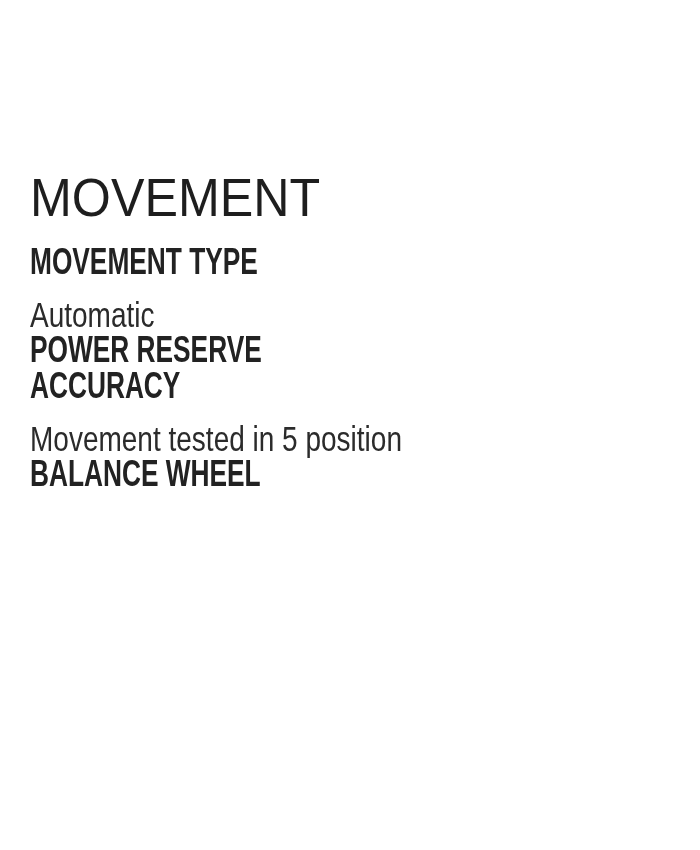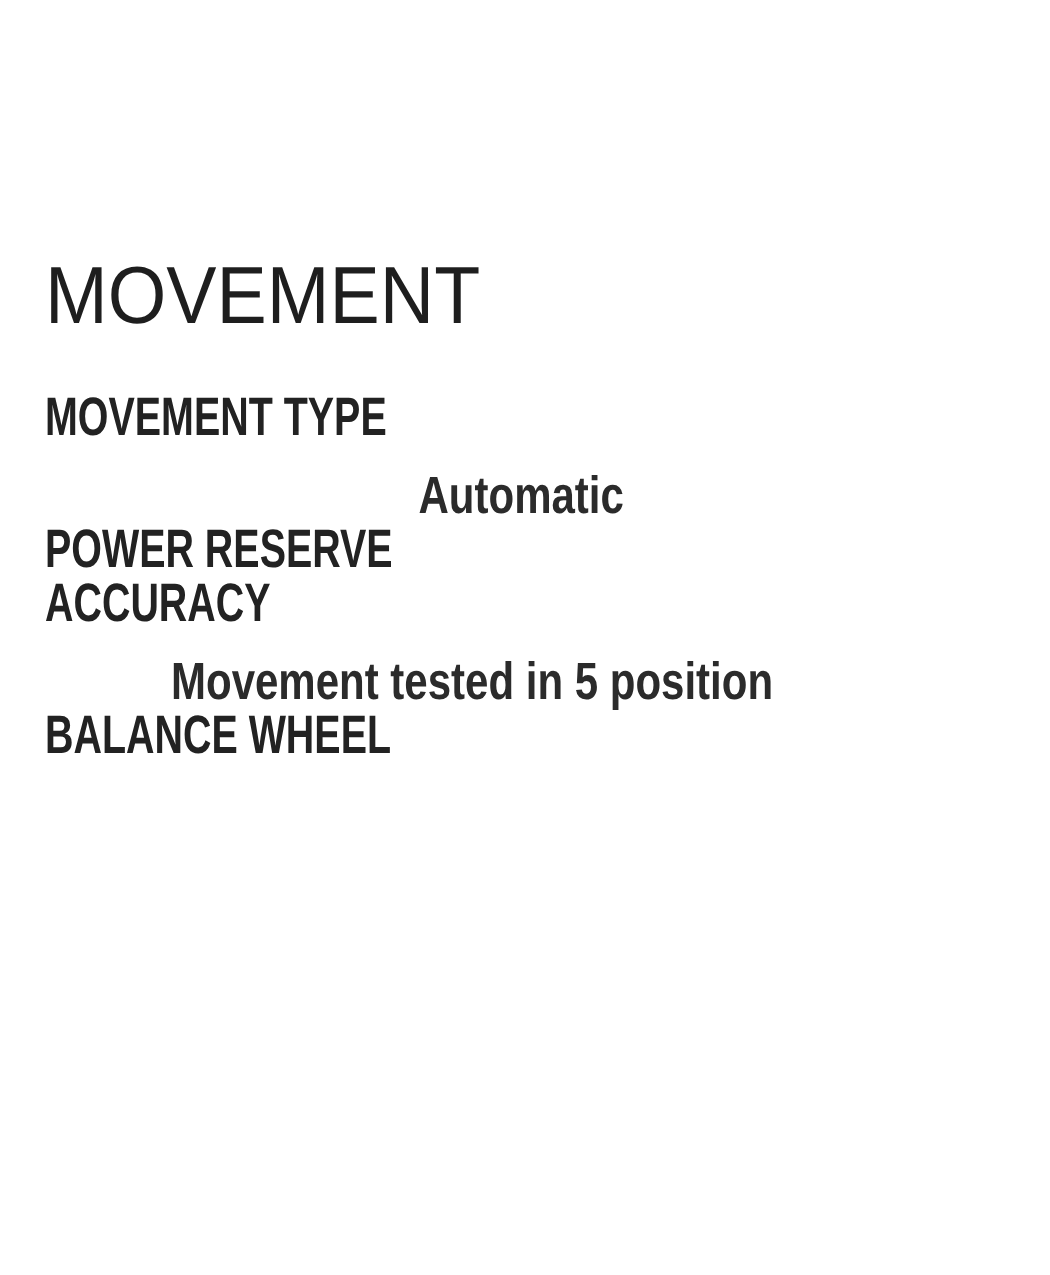--- a/index.html
+++ b/index.html
@@ -31,42 +31,41 @@
     white-space: nowrap;
   }
   .section-title .tx {
     display: inline-block;
     transform: scaleX(0.93);
     transform-origin: left center;
   }
   .spec {
   }
   .spec:first-of-type {
-    margin-top: 36px;
+    margin-top: 20px;
   }
   .spec-label {
     font-size: 36px;
     font-weight: 700;
     line-height: 1;
     color: #222222;
     white-space: nowrap;
   }
   .spec-label .tx {
     display: inline-block;
     transform: scaleX(0.73);
     transform-origin: left center;
   }
   .spec-value {
     margin-top: 17px;
     font-size: 35px;
-    font-weight: 700;
+    font-weight: 400;
     line-height: 1;
     color: #2b2b2b;
     white-space: nowrap;
-    text-align: center;
   }
   .spec-value .tx {
     display: inline-block;
     transform: scaleX(0.80);
     transform-origin: left center;
   }
 </style>
 </head>
 <body>
 

